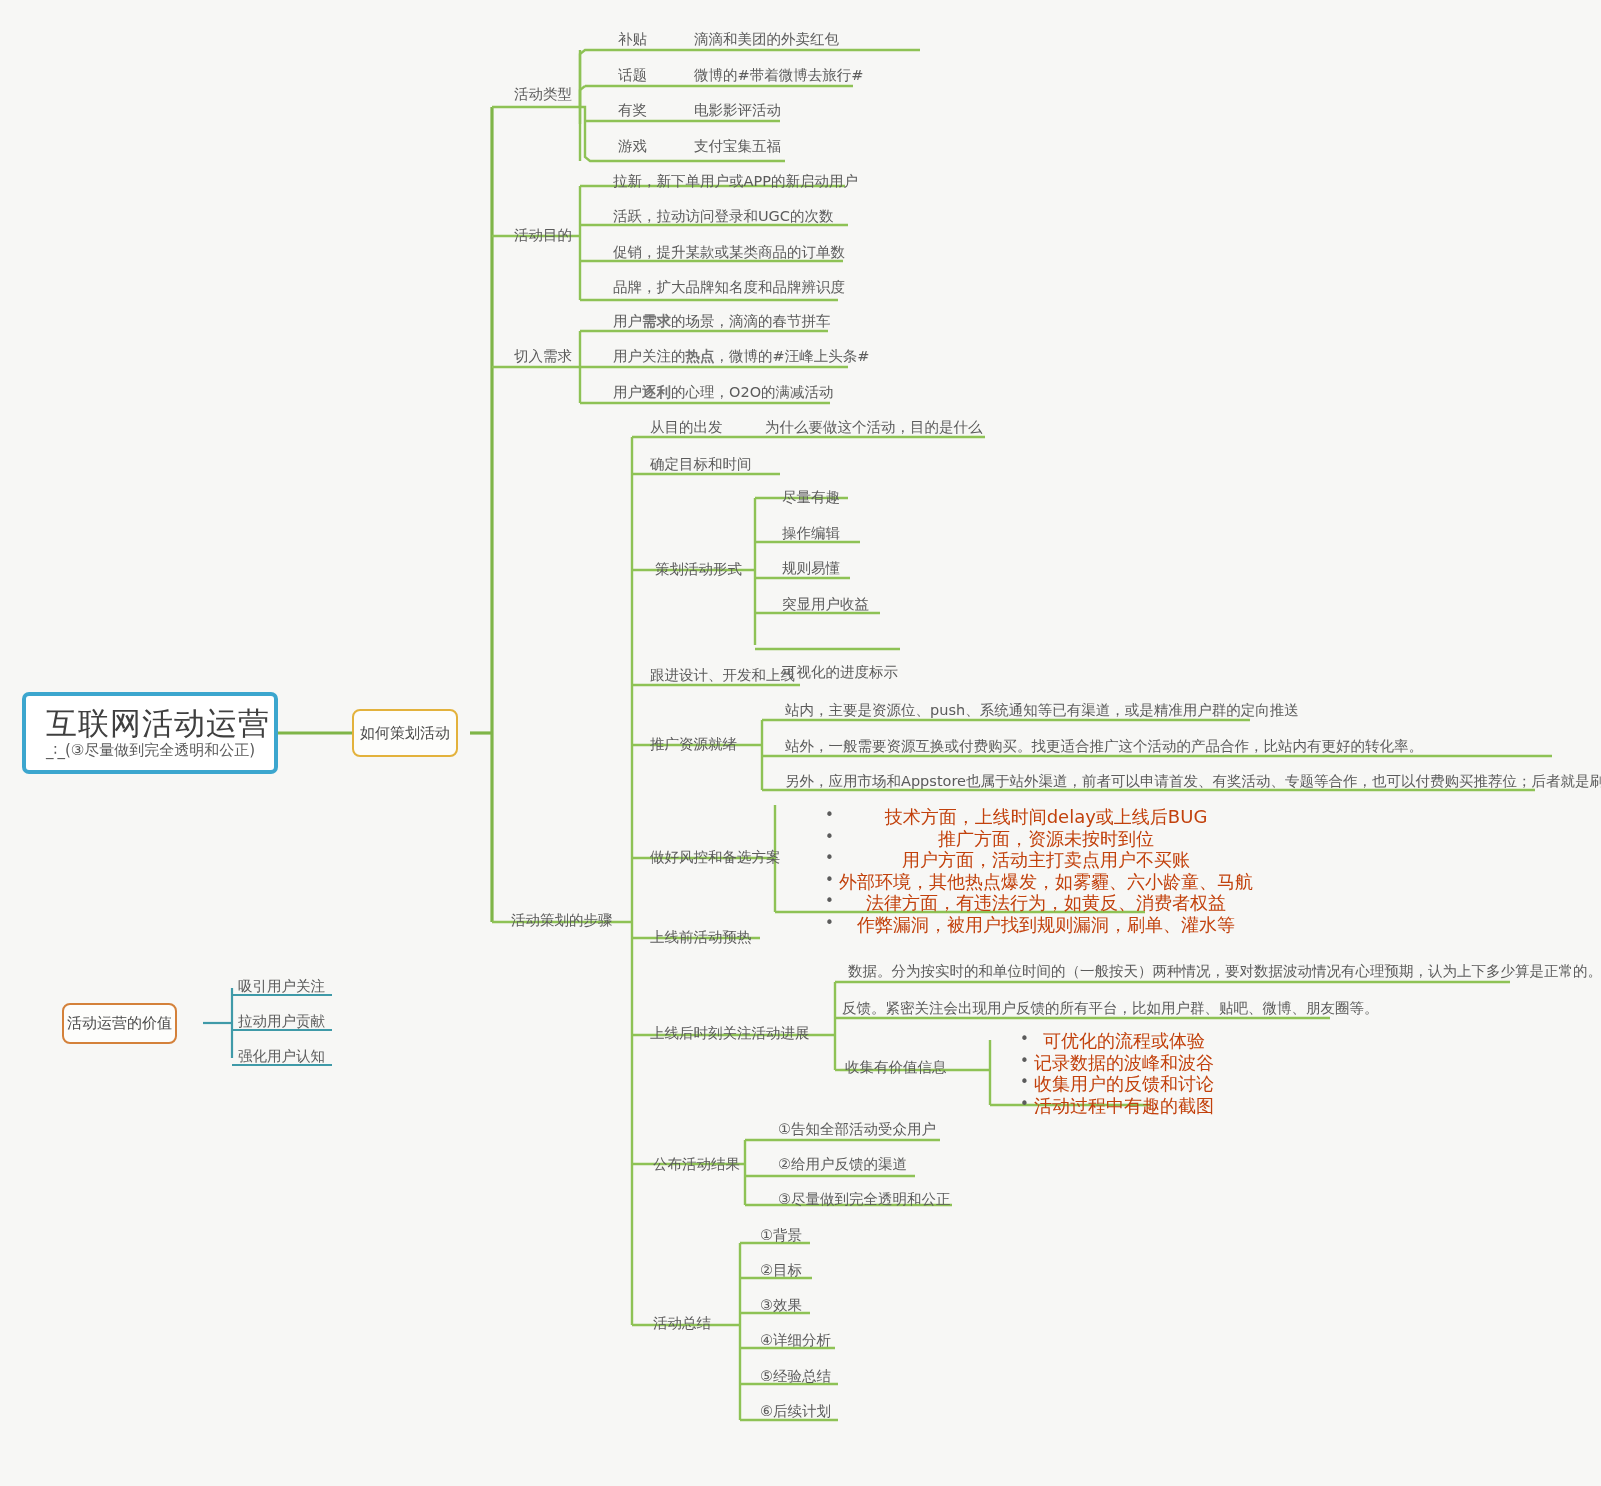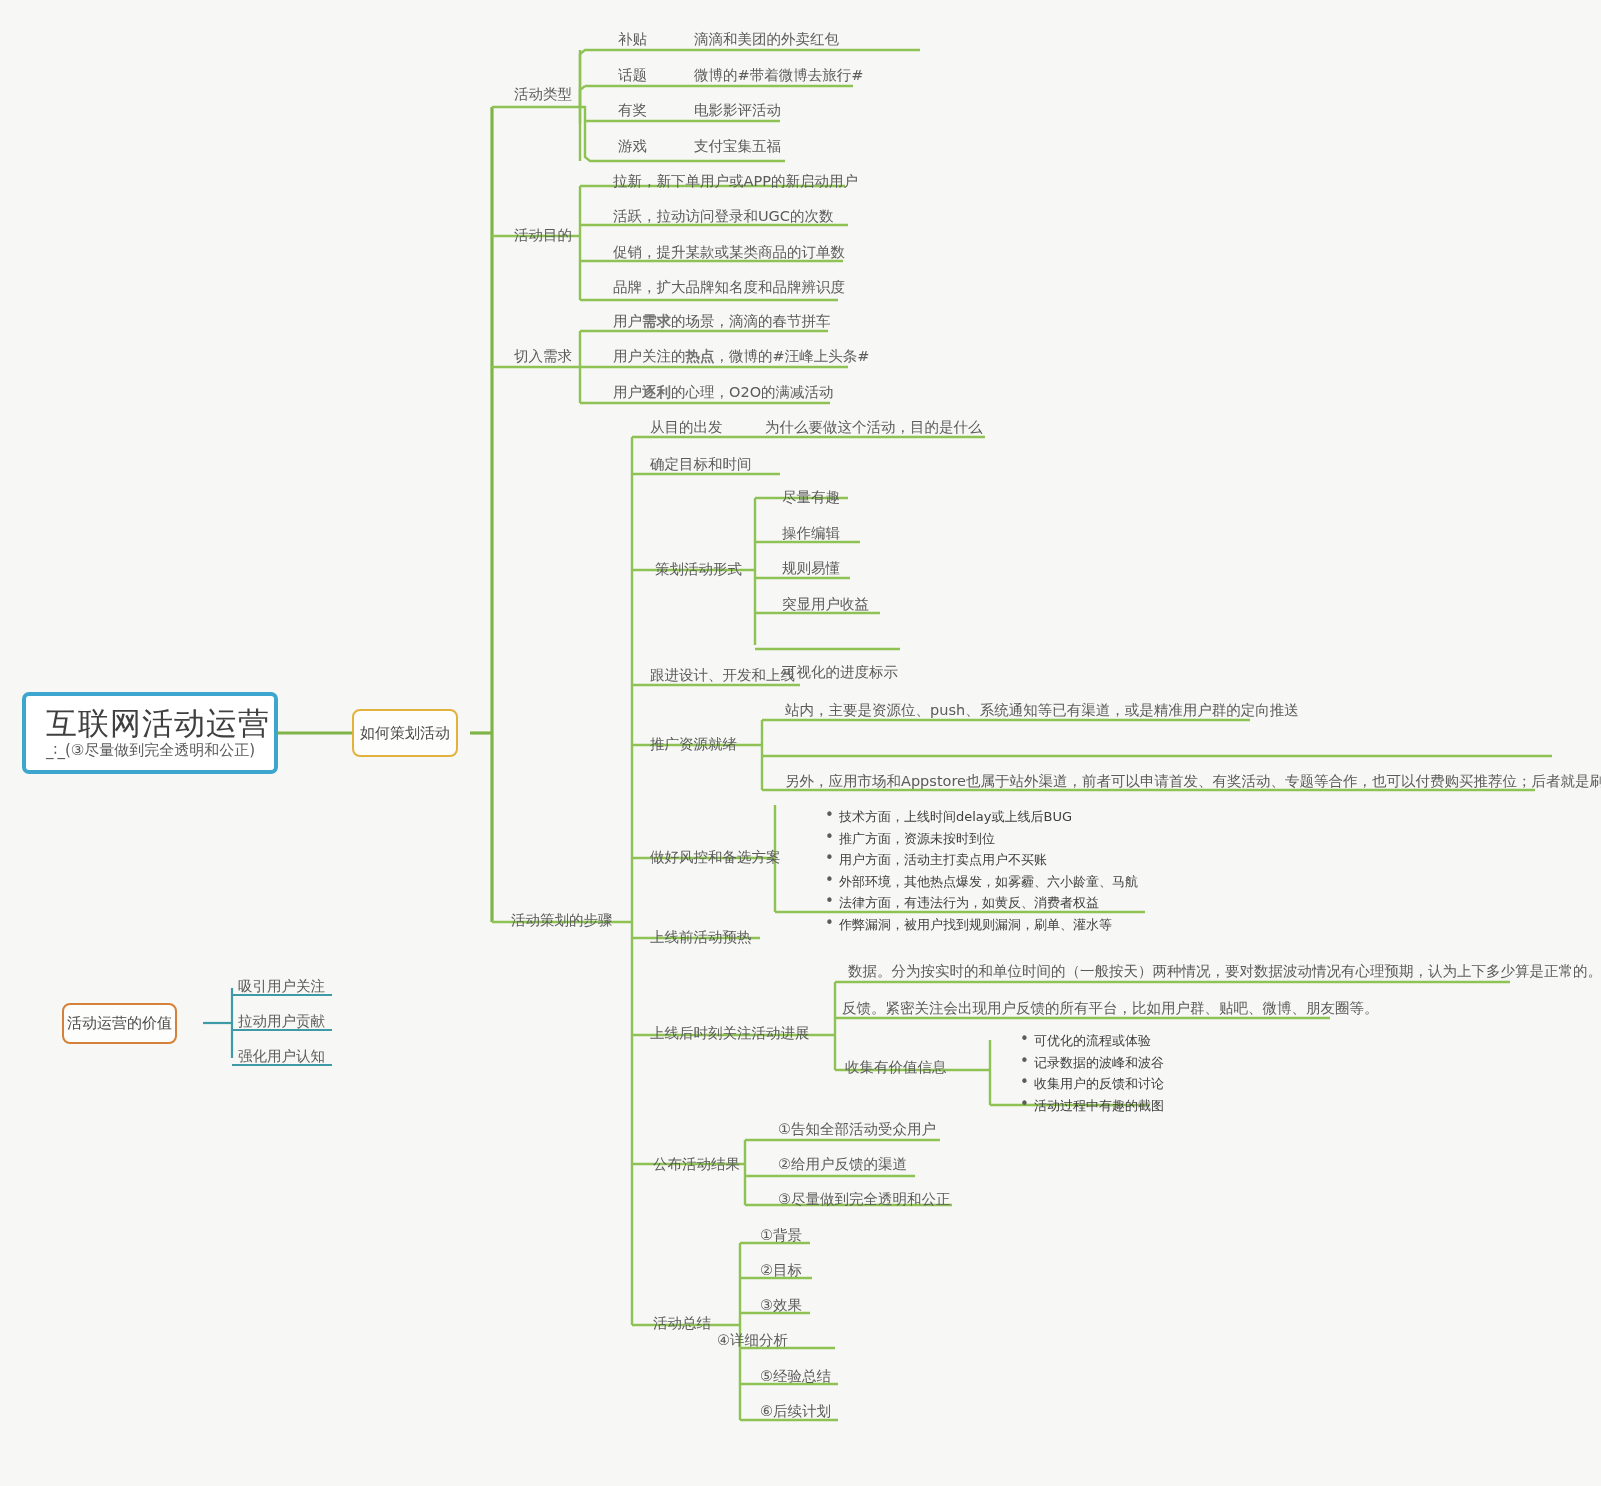--- a/index.html
+++ b/index.html
@@ -33,21 +33,21 @@
     box-sizing:border-box;
     display:flex;align-items:center;justify-content:center;
     font-size:15px;color:#4a4a4a;
   }
   .boxnode.orange{border-color:#d4813a;}
 
   
   .txt{font-size:14.5px;color:#5b5b5b;line-height:19px;}
   .hot{color:#737373;font-weight:bold;}
   ul.bl{margin:0;padding:0 0 0 20px;list-style:none;}
-  ul.bl li{font-size:13px;color:#404040;line-height:21.5px;position:relative;padding-left:14px;}
+  ul.bl li{font-size:18px;color:#c2410c;line-height:21.5px;position:relative;padding-left:14px;text-align:center;}
   ul.bl li:before{content:"•";position:absolute;left:0;top:-1px;color:#5b5b5b;font-size:15px;}
 </style>
 </head>
 <body>
 
 <div id="canvas">
 
   <svg id="links" xmlns="http://www.w3.org/2000/svg">
     <g fill="none" stroke="#7fb548" stroke-width="3.2">
 
@@ -188,20 +188,21 @@
   <div class="node txt" style="left:782px;top:488px;">尽量有趣</div>
   <div class="node txt" style="left:782px;top:524px;">操作编辑</div>
   <div class="node txt" style="left:782px;top:559px;">规则易懂</div>
   <div class="node txt" style="left:782px;top:595px;">突显用户收益</div>
   <div class="node txt" style="left:782px;top:663px;">可视化的进度标示</div>
 
   <div class="node txt" style="left:650px;top:666px;">跟进设计、开发和上线</div>
 
   <div class="node txt" style="left:650px;top:735px;">推广资源就绪</div>
   <div class="node txt" style="left:785px;top:701px;">站内，主要是资源位、push、系统通知等已有渠道，或是精准用户群的定向推送</div>
+  <div class="node txt" style="left:785px;top:737px;">站外，一般需要资源互换或付费购买。找更适合推广这个活动的产品合作，比站内有更好的转化率。</div>
   <div class="node txt" style="left:785px;top:772px;">另外，应用市场和Appstore也属于站外渠道，前者可以申请首发、有奖活动、专题等合作，也可以付费购买推荐位；后者就是刷榜。</div>
 
   <div class="node txt" style="left:650px;top:848px;">做好风控和备选方案</div>
   <ul class="bl node" style="left:805px;top:806px;">
     <li>技术方面，上线时间delay或上线后BUG</li>
     <li>推广方面，资源未按时到位</li>
     <li>用户方面，活动主打卖点用户不买账</li>
     <li>外部环境，其他热点爆发，如雾霾、六小龄童、马航</li>
     <li>法律方面，有违法行为，如黄反、消费者权益</li>
     <li>作弊漏洞，被用户找到规则漏洞，刷单、灌水等</li>
@@ -222,17 +223,17 @@
 
   <div class="node txt" style="left:653px;top:1155px;">公布活动结果</div>
   <div class="node txt" style="left:778px;top:1120px;">①告知全部活动受众用户</div>
   <div class="node txt" style="left:778px;top:1155px;">②给用户反馈的渠道</div>
   <div class="node txt" style="left:778px;top:1190px;">③尽量做到完全透明和公正</div>
 
   <div class="node txt" style="left:653px;top:1314px;">活动总结</div>
   <div class="node txt" style="left:760px;top:1226px;">①背景</div>
   <div class="node txt" style="left:760px;top:1261px;">②目标</div>
   <div class="node txt" style="left:760px;top:1296px;">③效果</div>
-  <div class="node txt" style="left:717px;top:1331px;">④详细分析</div>
+  <div class="node txt" style="left:760px;top:1331px;">④详细分析</div>
   <div class="node txt" style="left:760px;top:1367px;">⑤经验总结</div>
   <div class="node txt" style="left:760px;top:1402px;">⑥后续计划</div>
 
 </div>
 
 </body></html>

